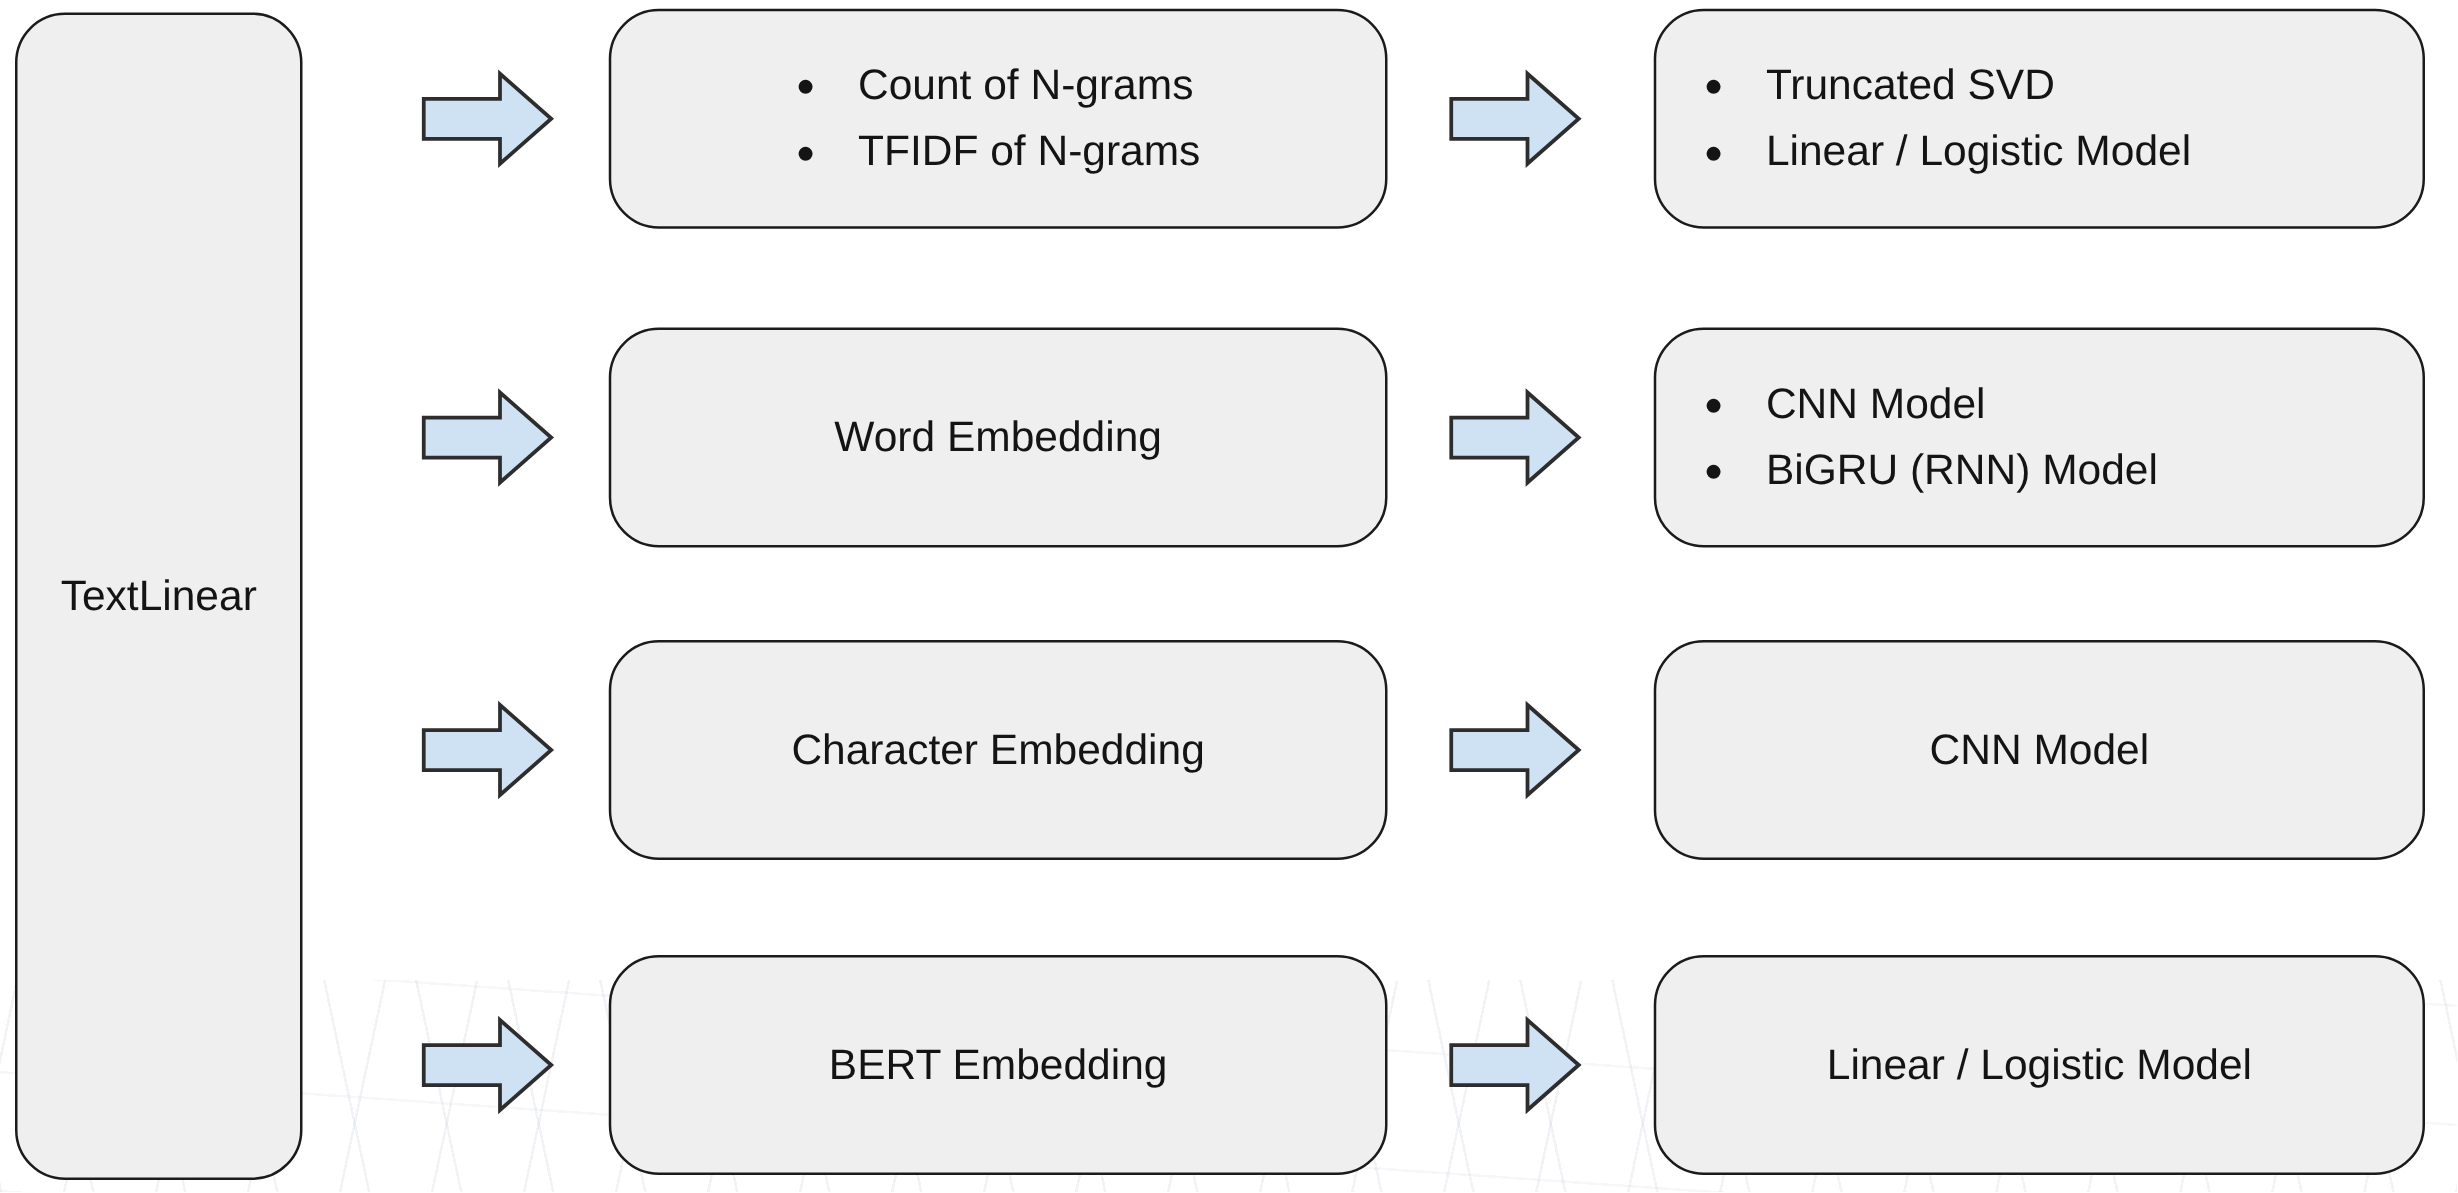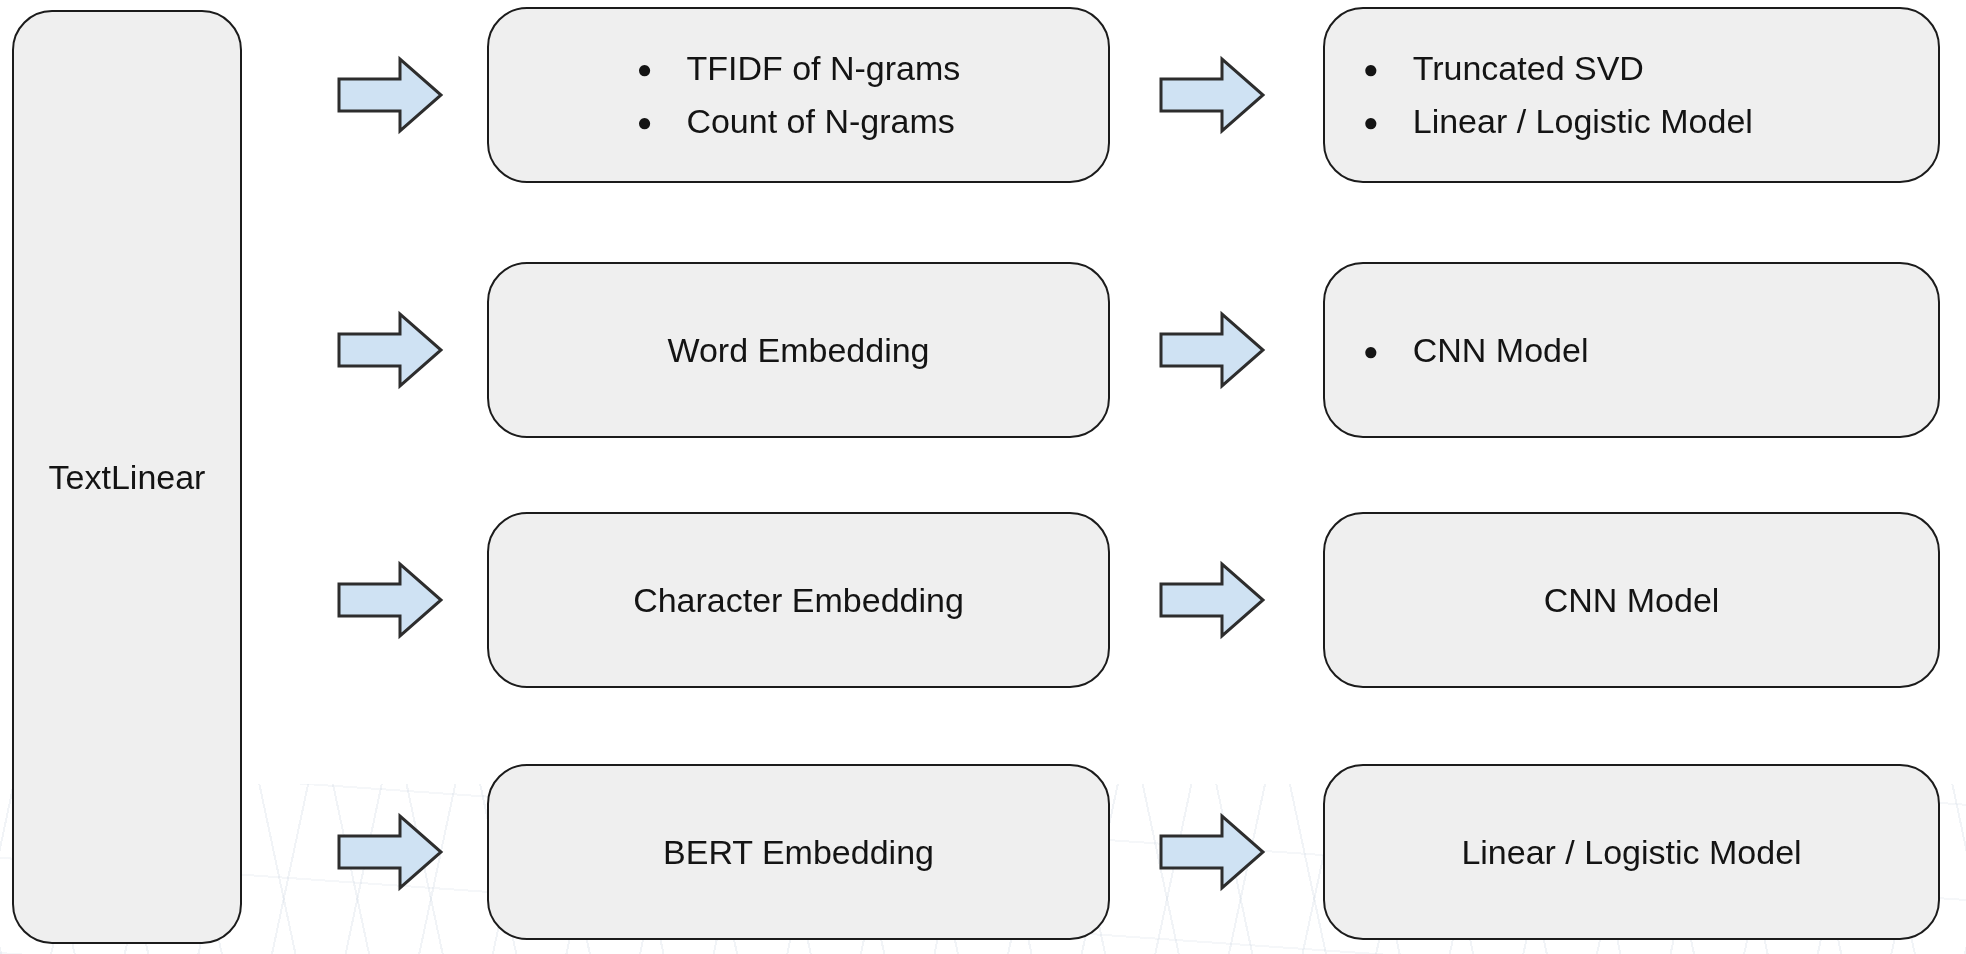--- a/index.html
+++ b/index.html
@@ -98,22 +98,22 @@
     <div>Linear</div>
   </div>
 
   <div class="arrow-wrap col1 a-row1">
     <svg viewBox="0 0 108 80">
         <polygon points="3,24 64,24 64,4 105,40 64,76 64,56 3,56" fill="var(--arrow-fill)" stroke="var(--arrow-border)" stroke-width="3"></polygon>
       </svg>
   </div>
   <div class="box mid-box row1">
     <ul class="box-list">
+      <li>Count of N-grams</li>
       <li>TFIDF of N-grams</li>
-      <li>Count of N-grams</li>
     </ul>
   </div>
   <div class="arrow-wrap col2 a-row1">
     <svg viewBox="0 0 108 80">
         <polygon points="3,24 64,24 64,4 105,40 64,76 64,56 3,56" fill="var(--arrow-fill)" stroke="var(--arrow-border)" stroke-width="3"></polygon>
       </svg>
   </div>
   <div class="box right-box listed row1">
     <ul class="box-list">
       <li>Truncated SVD</li>
@@ -130,20 +130,21 @@
     <div>Word Embedding</div>
   </div>
   <div class="arrow-wrap col2 a-row2">
     <svg viewBox="0 0 108 80">
         <polygon points="3,24 64,24 64,4 105,40 64,76 64,56 3,56" fill="var(--arrow-fill)" stroke="var(--arrow-border)" stroke-width="3"></polygon>
       </svg>
   </div>
   <div class="box right-box listed row2">
     <ul class="box-list">
       <li>CNN Model</li>
+      <li>BiGRU (RNN) Model</li>
     </ul>
   </div>
 
   <div class="arrow-wrap col1 a-row3">
     <svg viewBox="0 0 108 80">
         <polygon points="3,24 64,24 64,4 105,40 64,76 64,56 3,56" fill="var(--arrow-fill)" stroke="var(--arrow-border)" stroke-width="3"></polygon>
       </svg>
   </div>
   <div class="box mid-box row3">
     <div>Character Embedding</div>

